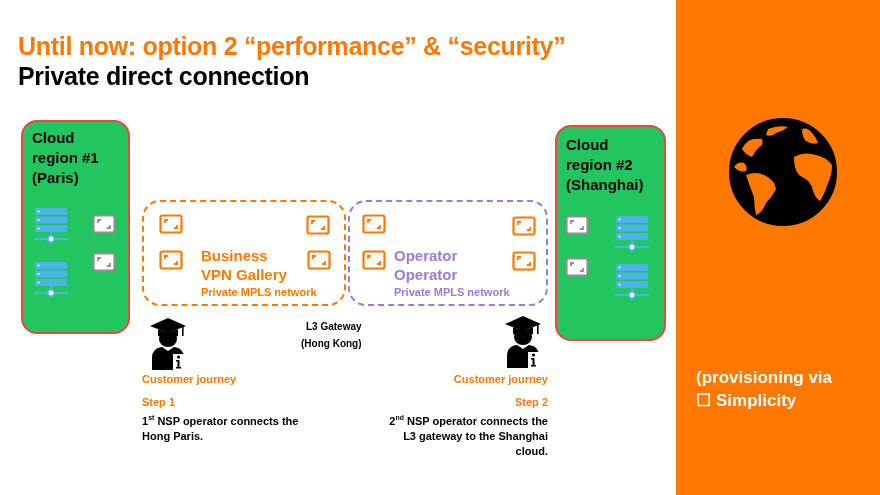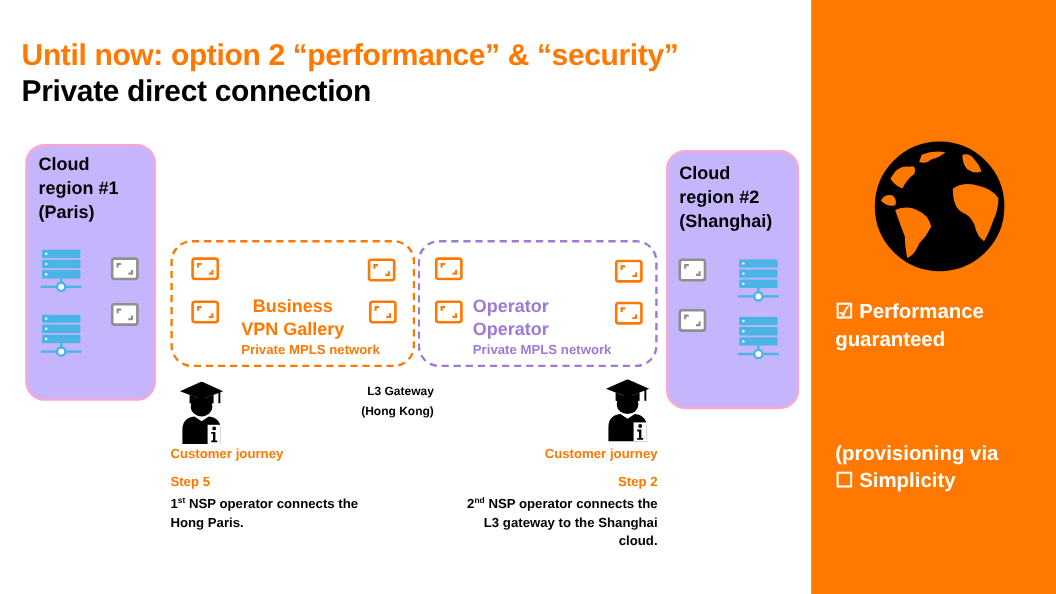--- a/index.html
+++ b/index.html
@@ -11,31 +11,31 @@
   .abs { position: absolute; }
   .title1 {
     left: 18px; top: 32px; font-size: 25px; font-weight: bold; color: #ff7900;
     letter-spacing: -0.3px; white-space: nowrap;
   }
   .title2 {
     left: 18px; top: 62px; font-size: 25px; font-weight: bold; color: #000000;
     letter-spacing: -0.3px; white-space: nowrap;
   }
   .cloud-box {
-    border: 2px solid #f9a8d4; border-radius: 16px; background: #c4b5fd;
+    border: 2px solid #ef4444; border-radius: 16px; background: #22c55e;
   }
   .cloud1 { left: 21px; top: 120px; width: 105px; height: 210px; }
   .cloud2 { left: 555px; top: 125px; width: 107px; height: 212px; }
   .cloud-label {
     font-size: 15px; font-weight: bold; color: #000; line-height: 20px;
   }
   .server { width: 36px; height: 36px; }
   .port { width: 24px; height: 20px; }
   .net-box { border: 2px dashed; border-radius: 18px; }
-  .net1 { left: 142px; top: 200px; width: 200px; height: 102px; border-color: #ff7900; text-align: center; }
+  .net1 { left: 142px; top: 200px; width: 200px; height: 102px; border-color: #ff7900; }
   .net2 { left: 348px; top: 200px; width: 196px; height: 102px; border-color: #9e7ad6; }
   .net-name { font-size: 15px; font-weight: bold; line-height: 19px; }
   .net-sub { font-size: 11px; font-weight: bold; }
   .gw-label { font-size: 10px; font-weight: bold; color: #000; line-height: 17px; text-align: right; }
   .cj-label { font-size: 11px; font-weight: bold; color: #ff7900; }
   .step-label { font-size: 11px; font-weight: bold; color: #ff7900; }
   .step-desc { font-size: 11px; font-weight: bold; color: #000; line-height: 15px; }
   .step-desc sup { font-size: 7px; }
   .side-panel {
     left: 676px; top: 0; width: 204px; height: 495px; background: #ff7900;
@@ -169,21 +169,21 @@
 
 <div class="abs gw-label" style="left:301px; top:318px;">
   <div>L3 Gateway</div>
   <div>(Hong Kong)</div>
 </div>
 
 <svg class="abs" style="left:148px; top:318px; width:40px; height:52px;" viewBox="0 0 40 52">
     <use href="#journey-sym"></use>
   </svg>
 <div class="abs cj-label" style="left:142px; top:373px;">Customer journey</div>
-<div class="abs step-label" style="left:142px; top:396px;">Step 5</div>
+<div class="abs step-label" style="left:142px; top:396px;">Step 1</div>
 <div class="abs step-desc" style="left:142px; top:410px; text-align:left;">
   <div><span>1</span><sup>st</sup><span> NSP operator connects the</span></div>
   <div>Hong Paris.</div>
 </div>
 
 <svg class="abs" style="left:503px; top:316px; width:40px; height:52px;" viewBox="0 0 40 52">
     <use href="#journey-sym"></use>
   </svg>
 <div class="abs cj-label" style="right:332px; top:373px;">Customer journey</div>
 <div class="abs step-label" style="right:332px; top:396px;">Step 2</div>
@@ -202,23 +202,19 @@
     <path d="M6 50 Q10 44 16 46 Q20 50 18 54 Q12 56 6 50 Z" fill="#ff7900"></path>
 
     <path d="M18 58 Q28 54 36 58 Q46 62 48 72 Q44 80 38 86 Q34 96 28 98 Q26 88 26 80 Q22 70 18 58 Z" fill="#ff7900"></path>
 
     <path d="M74 12 Q80 10 84 16 Q88 20 90 26 Q84 28 78 24 Q74 20 74 12 Z" fill="#ff7900"></path>
 
     <path d="M66 40 Q76 34 88 38 Q98 40 104 48 Q104 58 100 66 Q96 78 92 84 Q86 80 84 70 Q80 62 74 60 Q66 56 66 40 Z" fill="#ff7900"></path>
     <circle cx="55" cy="55" r="53" fill="none" stroke="#000" stroke-width="2"></circle>
   </svg>
 
-  <div class="abs benefit" style="left:20px; top:248px;">
-    <div><span>☑</span> <span>Performance</span></div>
-    <div>guaranteed</div>
-  </div>
 
 
   <div class="abs benefit" style="left:20px; top:366px;">
     <div>(provisioning via</div>
     <div><span>☐</span> <span>Simplicity</span></div>
   </div>
 </div>
 
 </body></html>

